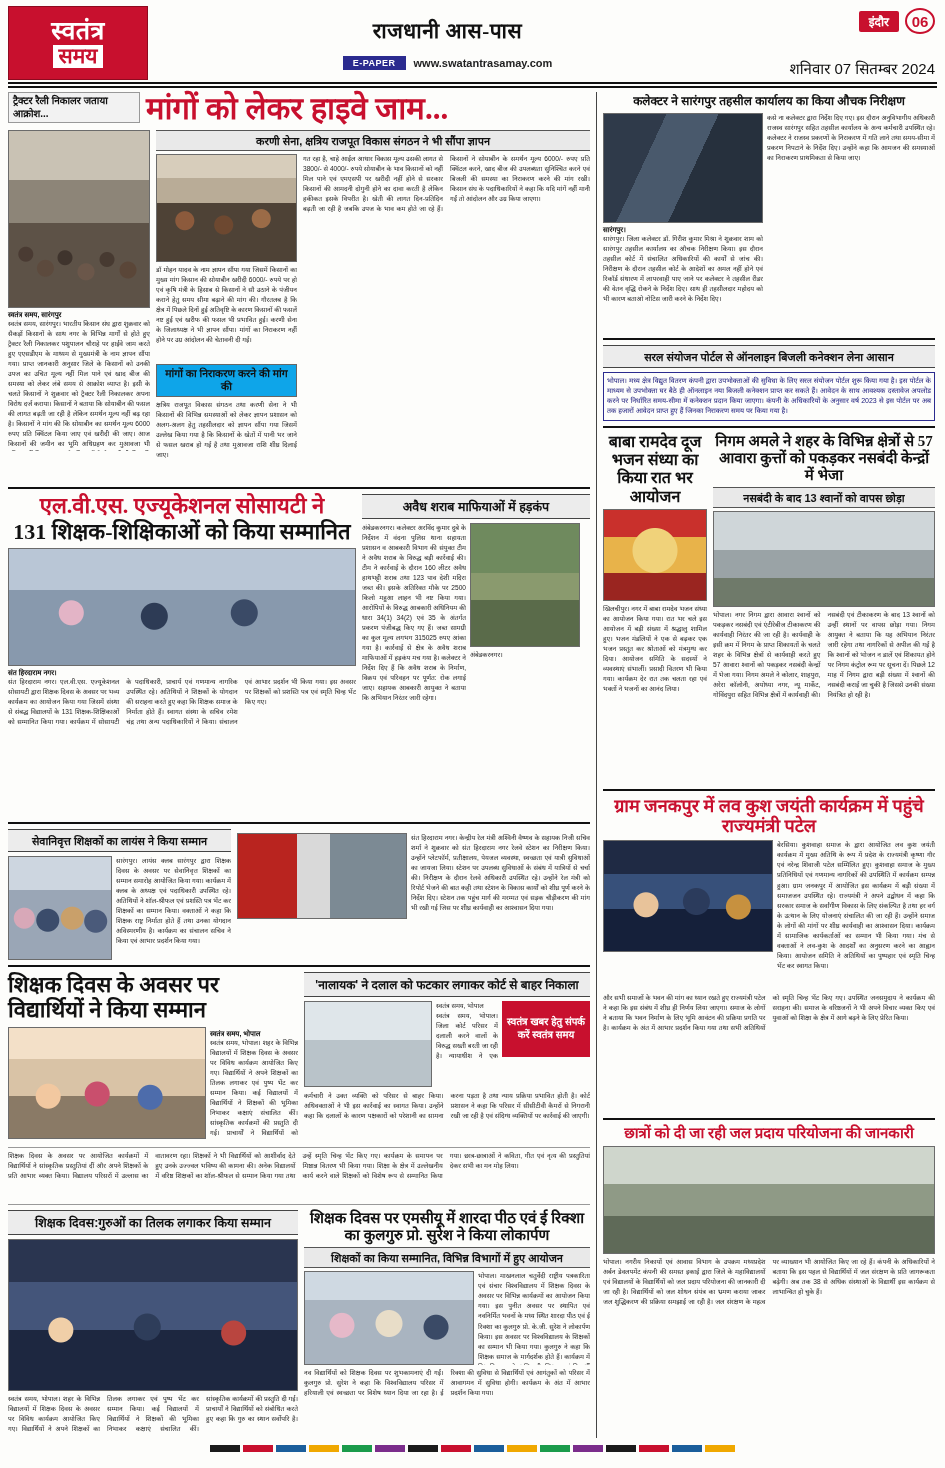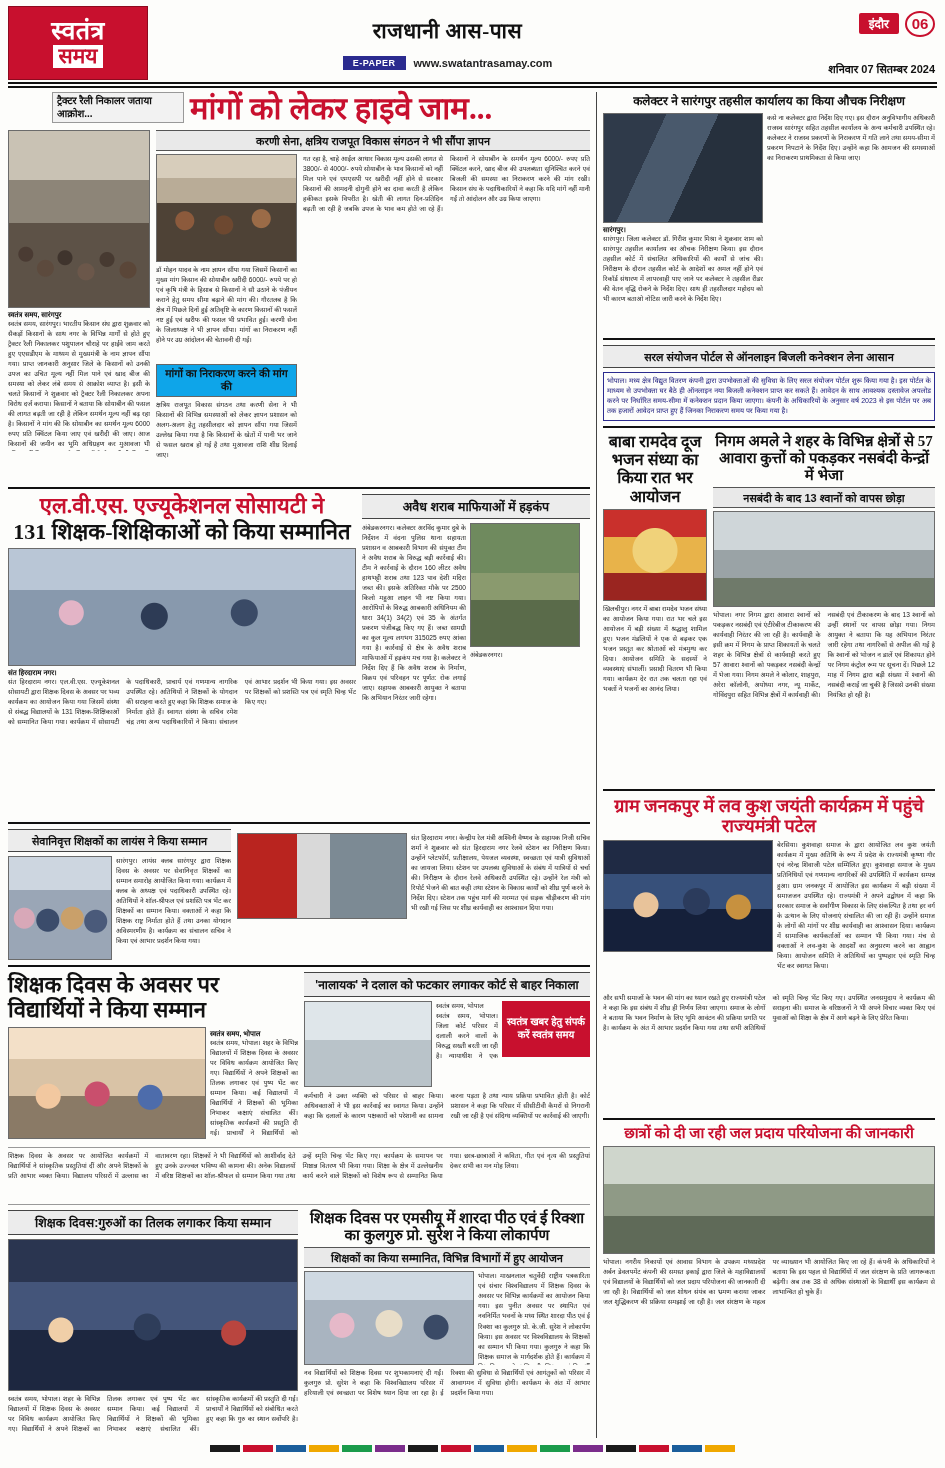--- a/index.html
+++ b/index.html
@@ -108,21 +108,21 @@
   }
   .page-num {
     border: 2px solid #c8102e;
     color: #c8102e;
     font-weight: bold;
     font-size: 15px;
     border-radius: 50%;
     width: 30px; height: 26px;
     display:flex; align-items:center; justify-content:center;
   }
-  .date-line { font-size: 11px; font-weight: bold; }
+  .date-line { font-size: 15px; font-weight: normal; }
 
   .thin-rule { height:2px; background:#111; margin-top:2px; }
 
   
   .content {
     display: flex;
     gap: 6px;
     margin-top: 4px;
   }
   .col { display: flex; flex-direction: column; }
@@ -352,21 +352,21 @@
       </div>
       <div class="date-line">शनिवार 07 सितम्बर 2024</div>
     </div>
   </div>
   <div class="thin-rule"></div>
 
   <div class="content">
 
     <div class="col col-left">
 
-      <div class="flex gap6" style="align-items:flex-start;margin-left:44px;">
+      <div class="flex gap6" style="align-items:flex-start;">
         <div style="width:132px;">
           <div class="kicker">ट्रैक्टर रैली निकालर जताया आक्रोश...</div>
         </div>
         <div class="grow">
           <div class="hl-red h-xxl">मांगों को लेकर हाइवे जाम...</div>
         </div>
       </div>
 
       <div style="margin-top:3px;">
         <div class="flex gap6" style="align-items:flex-start;">

